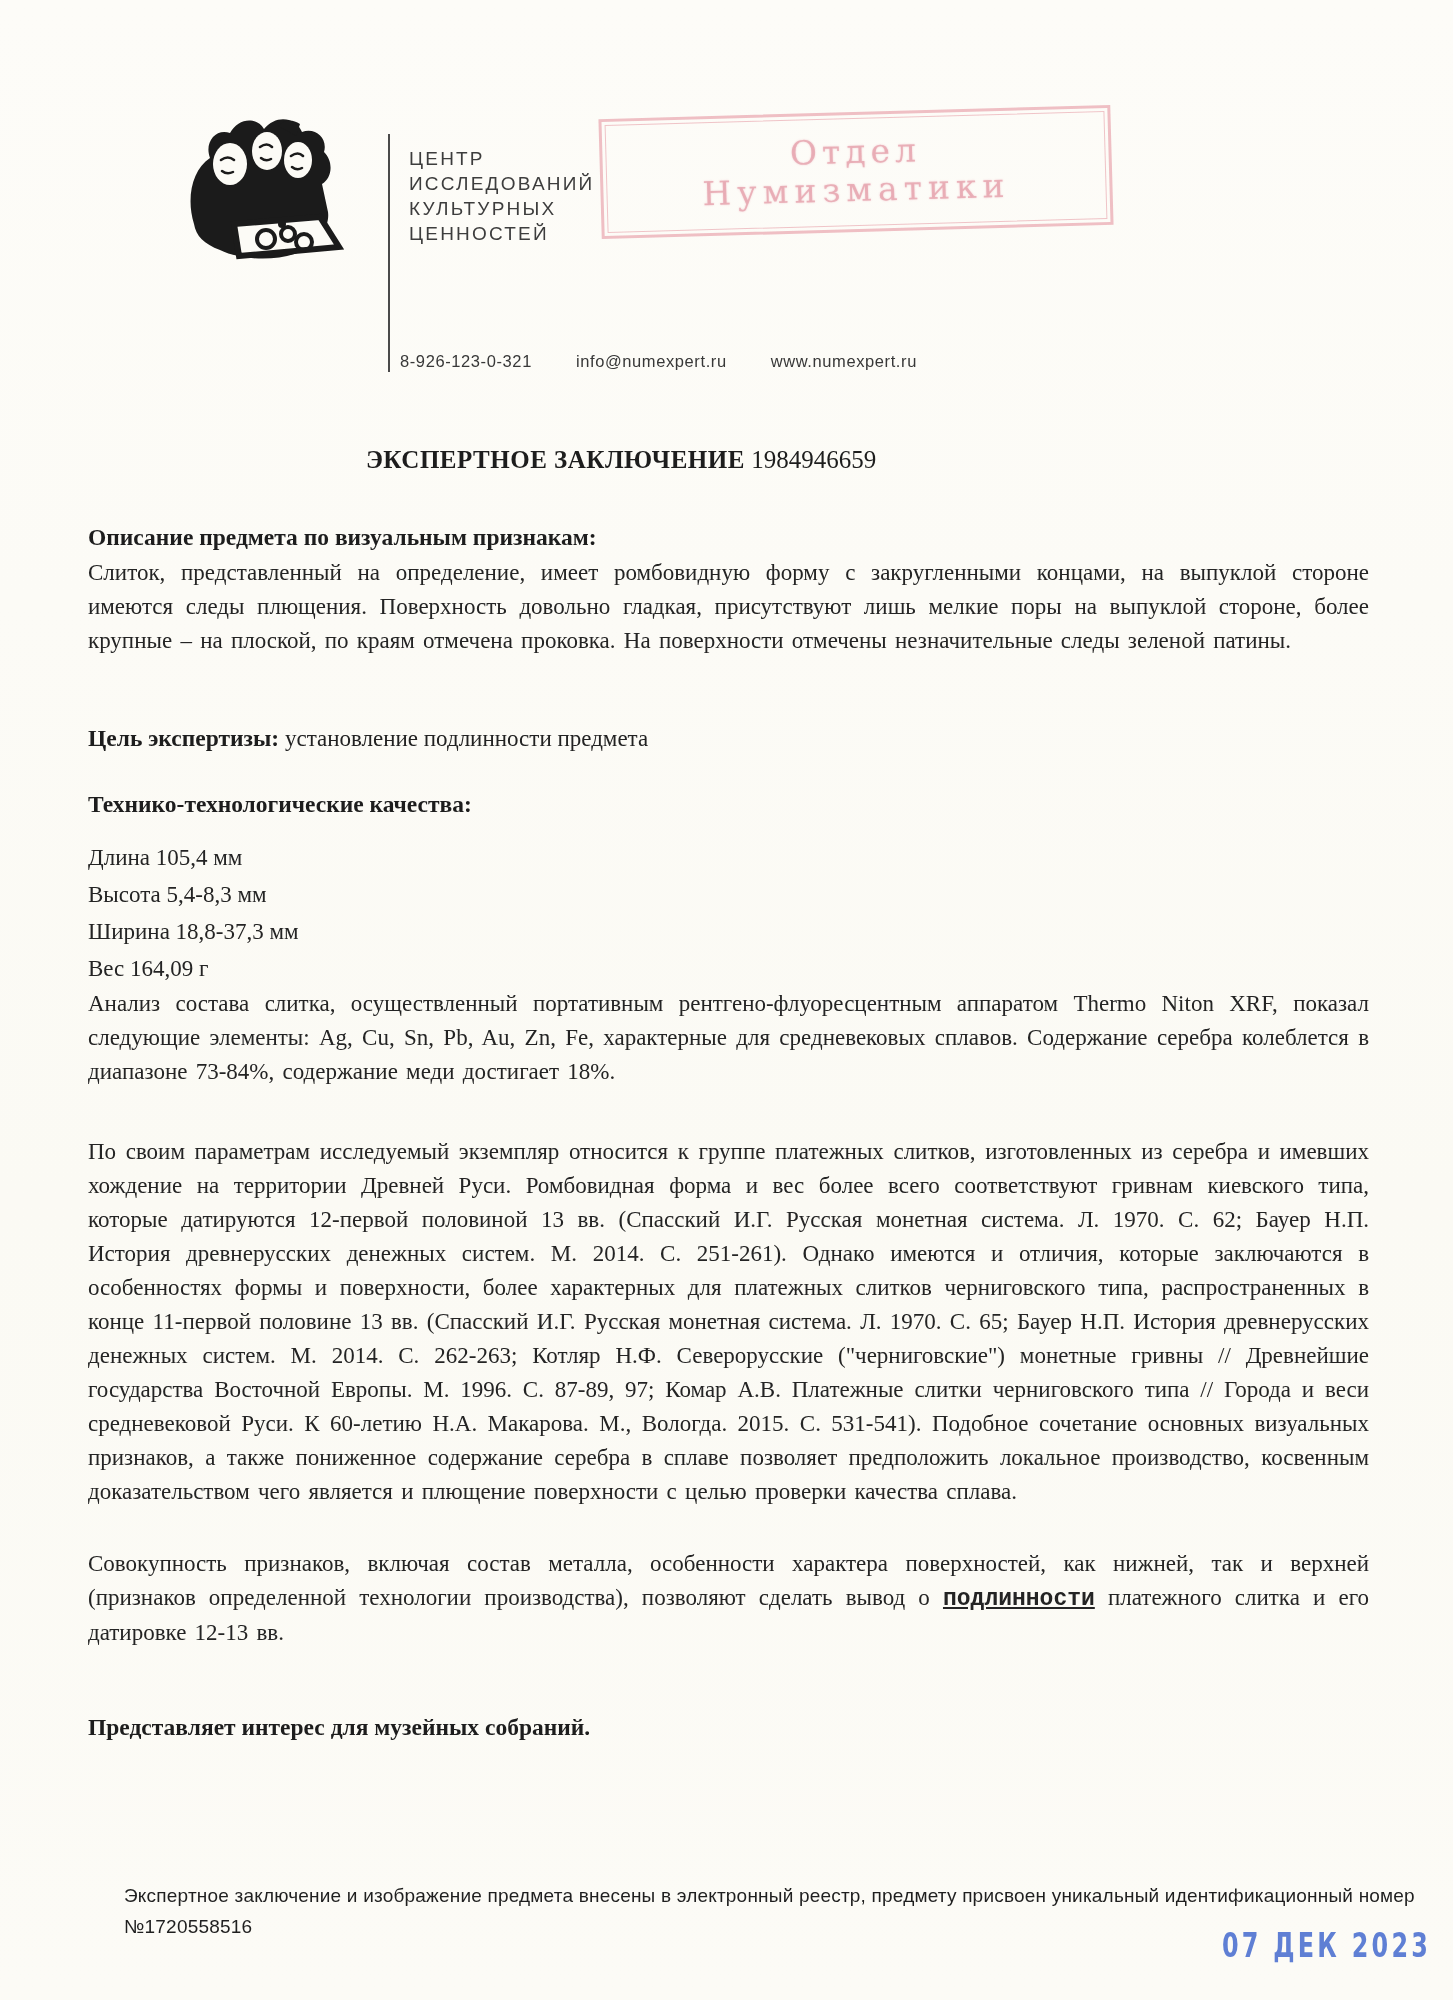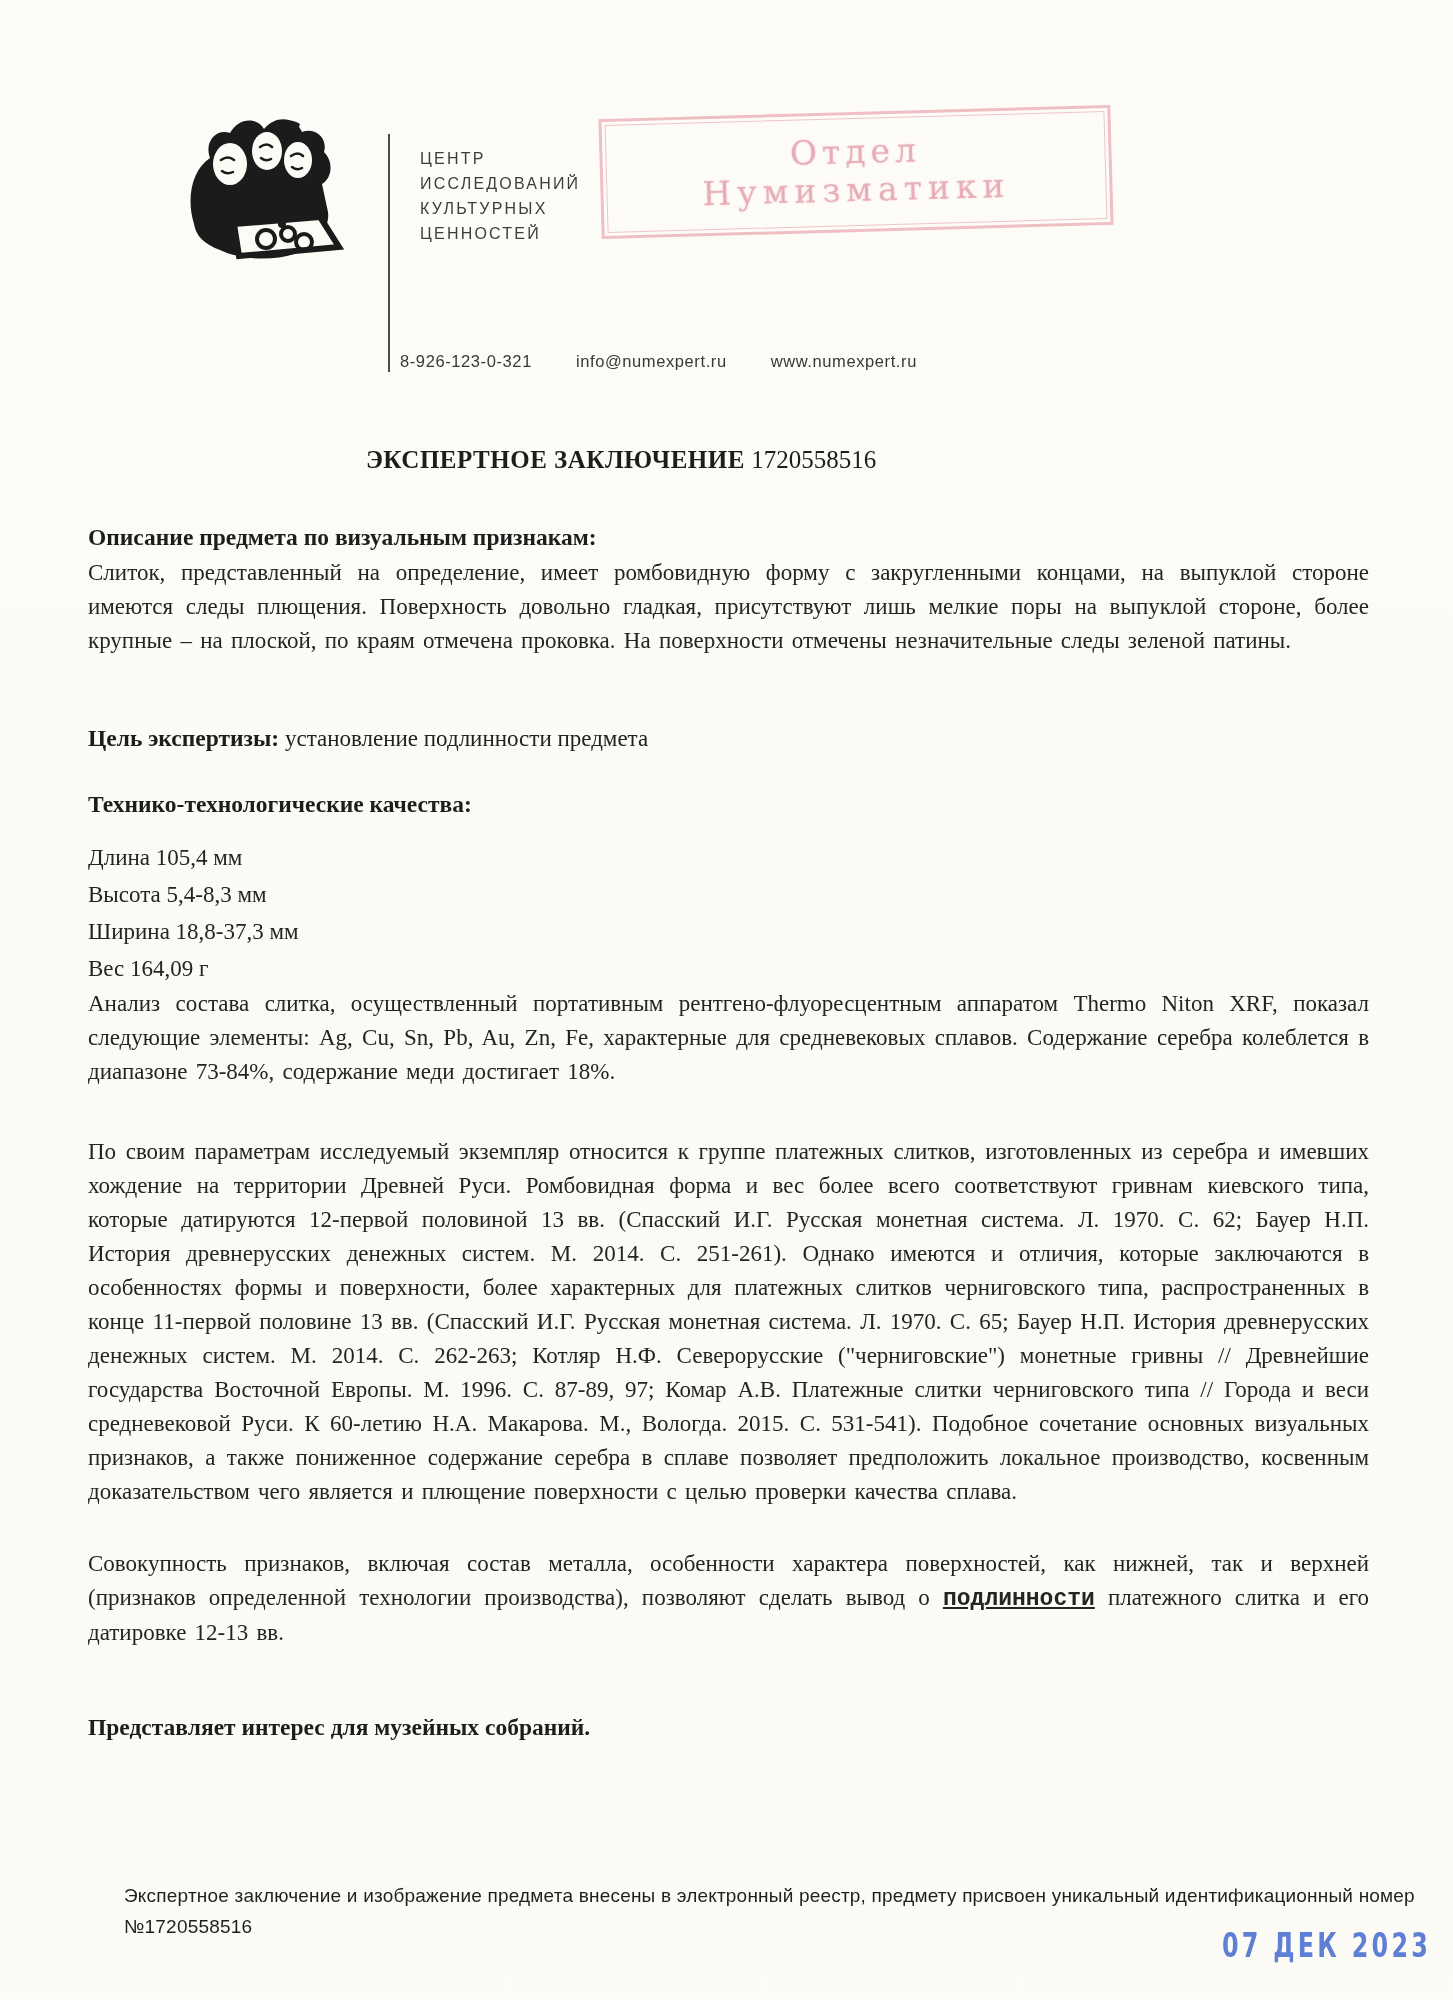--- a/index.html
+++ b/index.html
@@ -10,23 +10,23 @@
     background:#fcfbf6;
     background-image:linear-gradient(180deg,#fdfcf8 0%,#fbfaf4 60%,#fcfbf6 100%);
     overflow:hidden;
     font-family:"Liberation Serif", serif;
     color:#222;
   }
   
   .logo{position:absolute;left:178px;top:106px;width:172px;height:160px;}
   .hdr-divider{position:absolute;left:388px;top:134px;width:2px;height:238px;background:#4a4a4a;}
   .org-name{
-    position:absolute;left:420px;top:146px;
+    position:absolute;left:409px;top:146px;
     font-family:"Liberation Sans", sans-serif;
-    font-size:16px;line-height:25px;letter-spacing:2.2px;
+    font-size:19px;line-height:25px;letter-spacing:2.2px;
     color:#3d3d3d;font-weight:500;
   }
   .stamp{
     position:absolute;left:600px;top:112px;width:512px;height:120px;
     transform:rotate(-1.6deg);
     border:3px solid rgba(227,141,153,0.65);
     padding:3px;box-sizing:border-box;
     opacity:0.85;
   }
   .stamp-inner{
@@ -125,21 +125,21 @@
     <span>8-926-123-0-321</span>
     <span>info@numexpert.ru</span>
     <span>www.numexpert.ru</span>
   </div>
 
   <div class="content">
 
     <div class="doc-title">
       <span class="t-bold">ЭКСПЕРТНОЕ ЗАКЛЮЧЕНИЕ</span>
       <span> </span>
-      <span>1720558516</span>
+      <span>1984946659</span>
     </div>
 
     <div class="section-heading h-desc">Описание предмета по визуальным признакам:</div>
     <div class="body-para p-desc">Слиток, представленный на определение, имеет ромбовидную форму с закругленными концами, на выпуклой стороне имеются следы плющения. Поверхность довольно гладкая, присутствуют лишь мелкие поры на выпуклой стороне, более крупные – на плоской, по краям отмечена проковка. На поверхности отмечены незначительные следы зеленой патины.</div>
 
     <div class="purpose">
       <span class="inline-heading">Цель экспертизы:</span>
       <span> </span>
       <span>установление подлинности предмета</span>
     </div>

